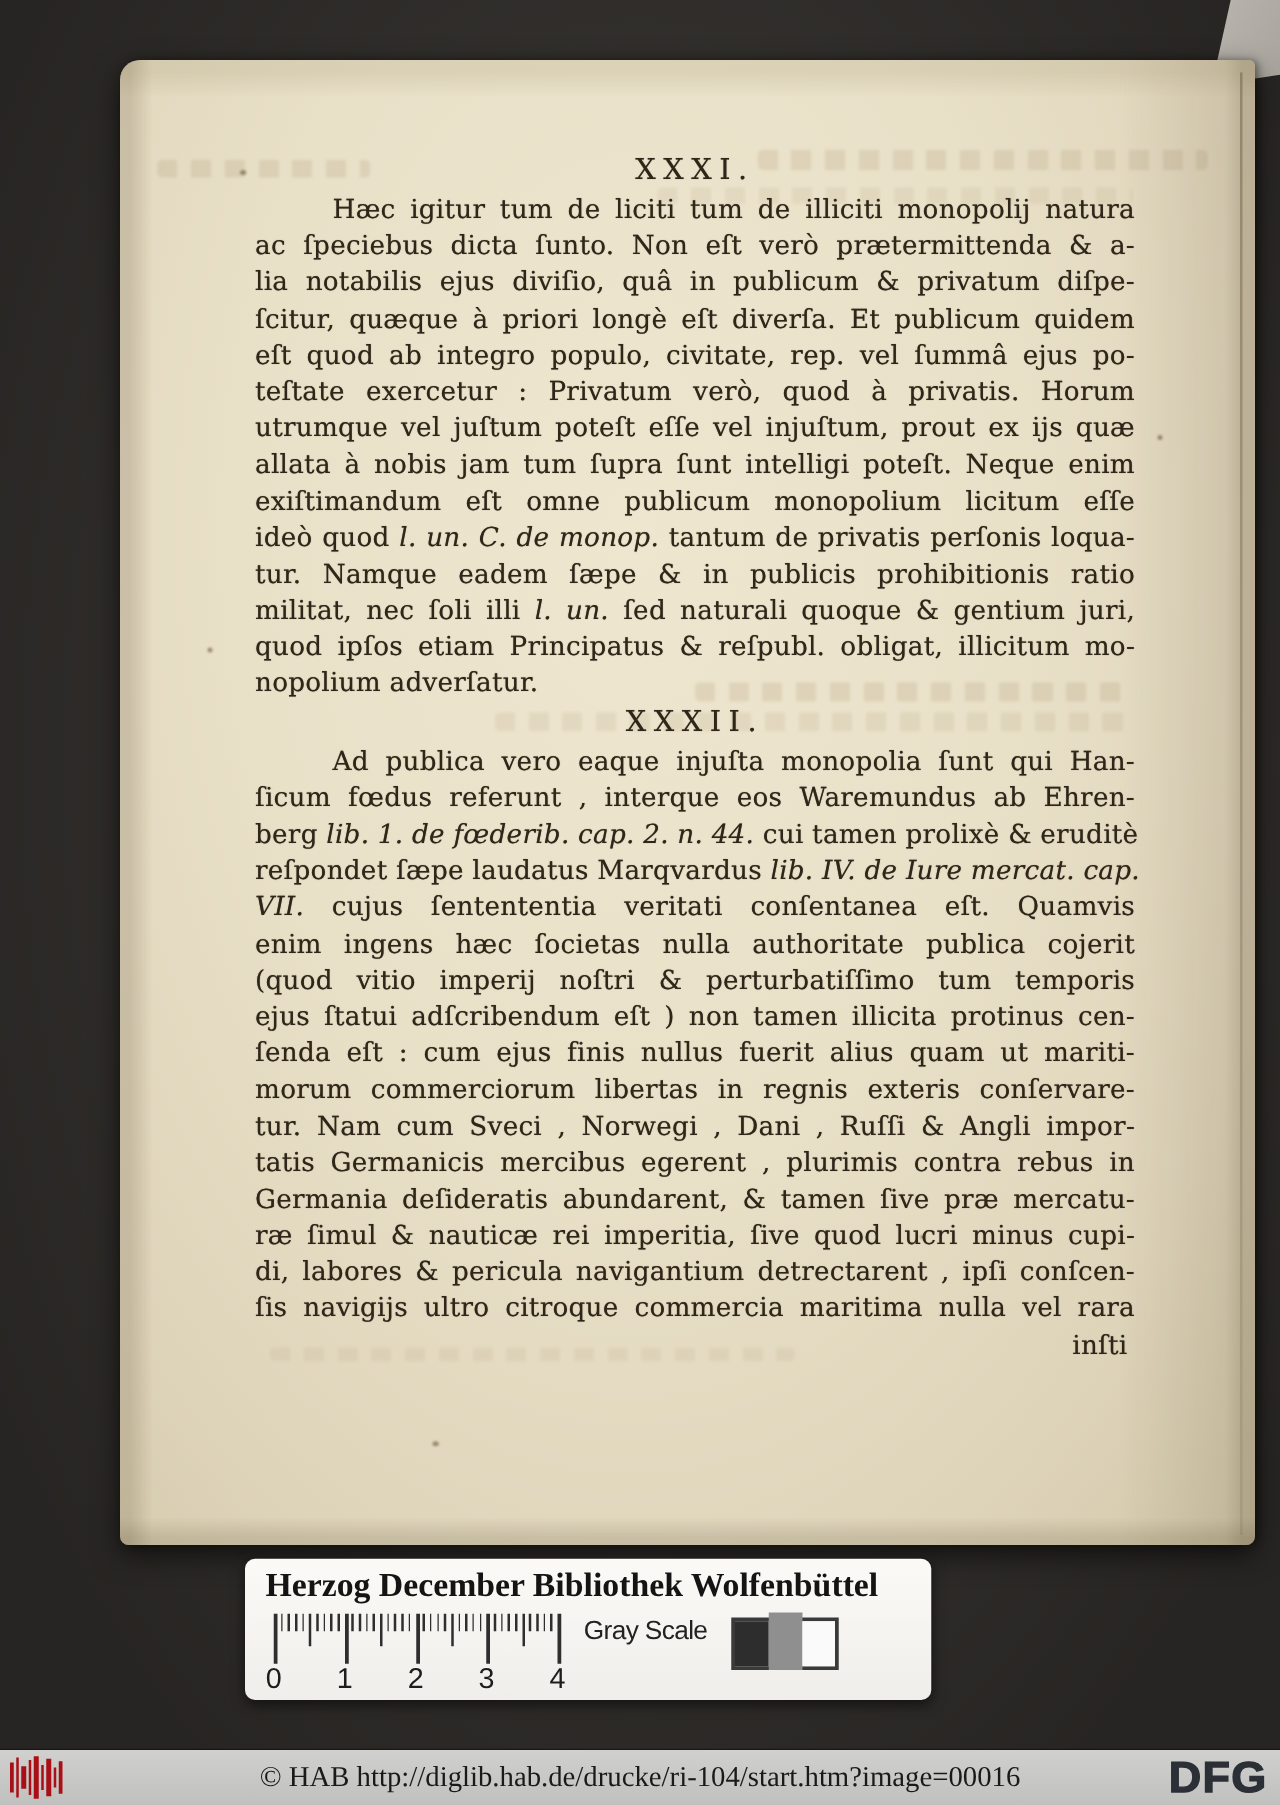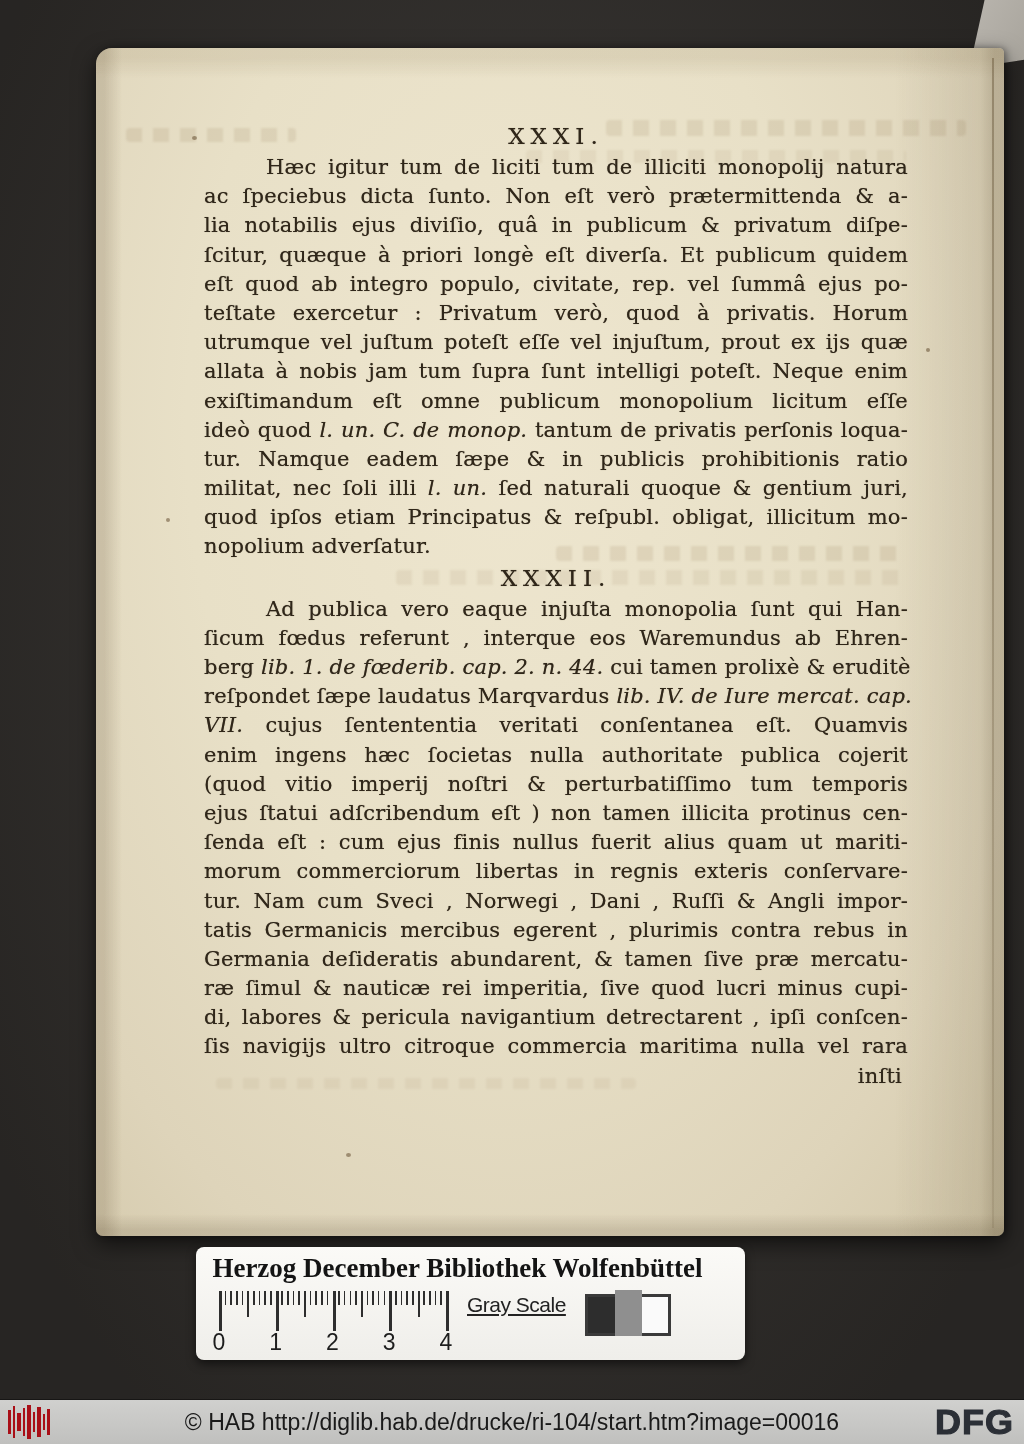--- a/index.html
+++ b/index.html
@@ -52,36 +52,36 @@
   .ruler-title{position:absolute;left:0;right:26px;top:6px;text-align:center;
     font-family:"Liberation Serif",serif;font-weight:bold;font-size:27px;color:#141414;}
   .tick{position:absolute;top:0;background:#2e2e2e;}
   .tick.major{width:3px;height:40px;}
   .tick.half{width:2px;height:26px;}
   .tick.mm{width:1.6px;height:14px;}
   #ticks{position:absolute;left:0;top:44px;width:100%;height:42px;}
   .ruler-num{position:absolute;top:82px;transform:translateX(-50%);
     font-family:"Liberation Sans",sans-serif;font-size:23px;color:#1d1d1d;}
   .grayscale-label{position:absolute;left:271px;top:46px;font-family:"Liberation Sans",sans-serif;
-    font-size:21px;letter-spacing:-.5px;color:#222;text-decoration:underline;}
+    font-size:21px;letter-spacing:-.5px;color:#222;}
   .grayscale-box{position:absolute;left:389px;top:47px;width:86px;height:42px;
     border:3px solid #3a3a3a;background:#fafafa;}
   .patch{position:absolute;top:0;height:100%;}
   .patch.black{left:0;width:34%;background:#2d2d2d;}
   .patch.mid{left:34%;width:33%;top:-7px;height:calc(100% + 10px);background:#8f8f8f;}
   .patch.white{left:67%;width:33%;background:#fafafa;}
   
   .footer-bar{position:absolute;left:0;top:1400px;width:1024px;height:44px;
     background:linear-gradient(#d0d0ce,#c0c0be);
     box-shadow:0 -1px 0 rgba(0,0,0,.4);}
   .hab-barcode{position:absolute;left:8px;top:4px;height:36px;width:46px;
     display:flex;align-items:center;gap:2px;}
   .hab-bar{background:var(--hab-red);}
   .copyright{position:absolute;left:50%;top:50%;transform:translate(-50%,-50%);
-    font-family:Liberation Sans, sans-serif;font-size:23px;color:#1a1a1a;white-space:nowrap;}
+    font-family:Liberation Serif, serif;font-size:23px;color:#1a1a1a;white-space:nowrap;}
   .dfg{position:absolute;right:10px;top:50%;transform:translateY(-50%) scaleY(.96);
     font-family:"Liberation Sans",sans-serif;font-weight:bold;font-size:36px;
     color:var(--dfg-dark);-webkit-text-stroke:1.1px var(--dfg-dark);letter-spacing:1px;}
 </style>
 </head>
 <body>
 
 <div class="stage">
 
   <div class="corner-wedge"></div>

